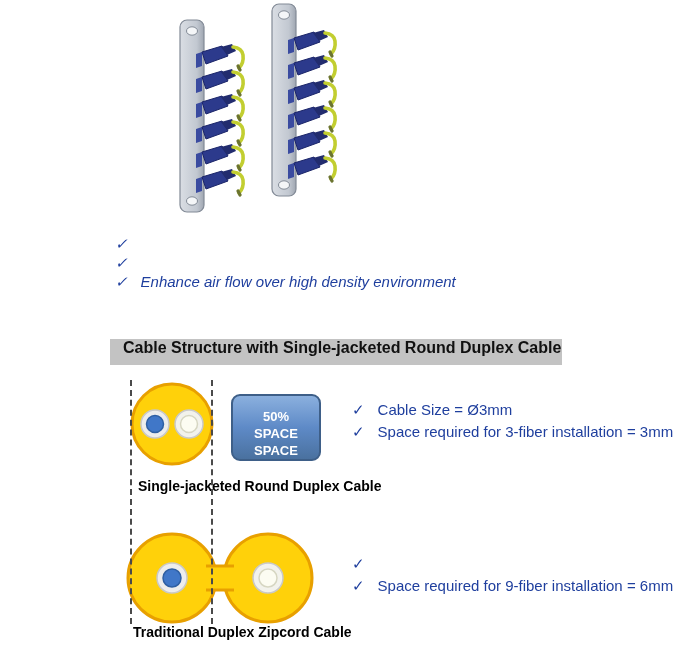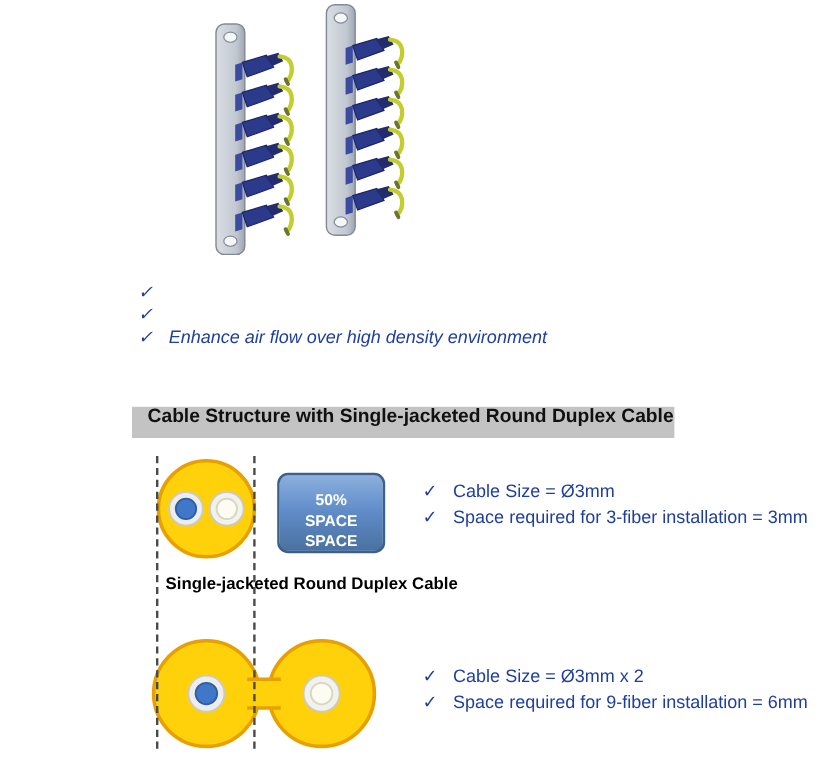--- a/index.html
+++ b/index.html
@@ -161,22 +161,22 @@
     <path d="M86,62 h28" stroke="#E8A000" stroke-width="3" fill="none"></path>
     <circle cx="52" cy="50" r="15" fill="#EDEDED" stroke="#C9C9C9" stroke-width="1.5"></circle>
     <circle cx="52" cy="50" r="9" fill="#4077C8" stroke="#2E5FA3" stroke-width="1.5"></circle>
     <circle cx="148" cy="50" r="15" fill="#F2F2EC" stroke="#C9C9C9" stroke-width="1.5"></circle>
     <circle cx="148" cy="50" r="9" fill="#FCFCF2" stroke="#D6D6C2" stroke-width="1.5"></circle>
   </svg>
 
   <div class="checklist checklist-2">
     <div class="row">
       <span>✓</span>
-      <span>Cable Size = Ø3mm x 2</span>
     </div>
     <div class="row">
       <span>✓</span>
       <span>Space required for 9-fiber installation = 6mm</span>
     </div>
   </div>
 
+  <div class="caption caption-2">Traditional Duplex Zipcord Cable</div>
 
 </div>
 
 </body></html>

